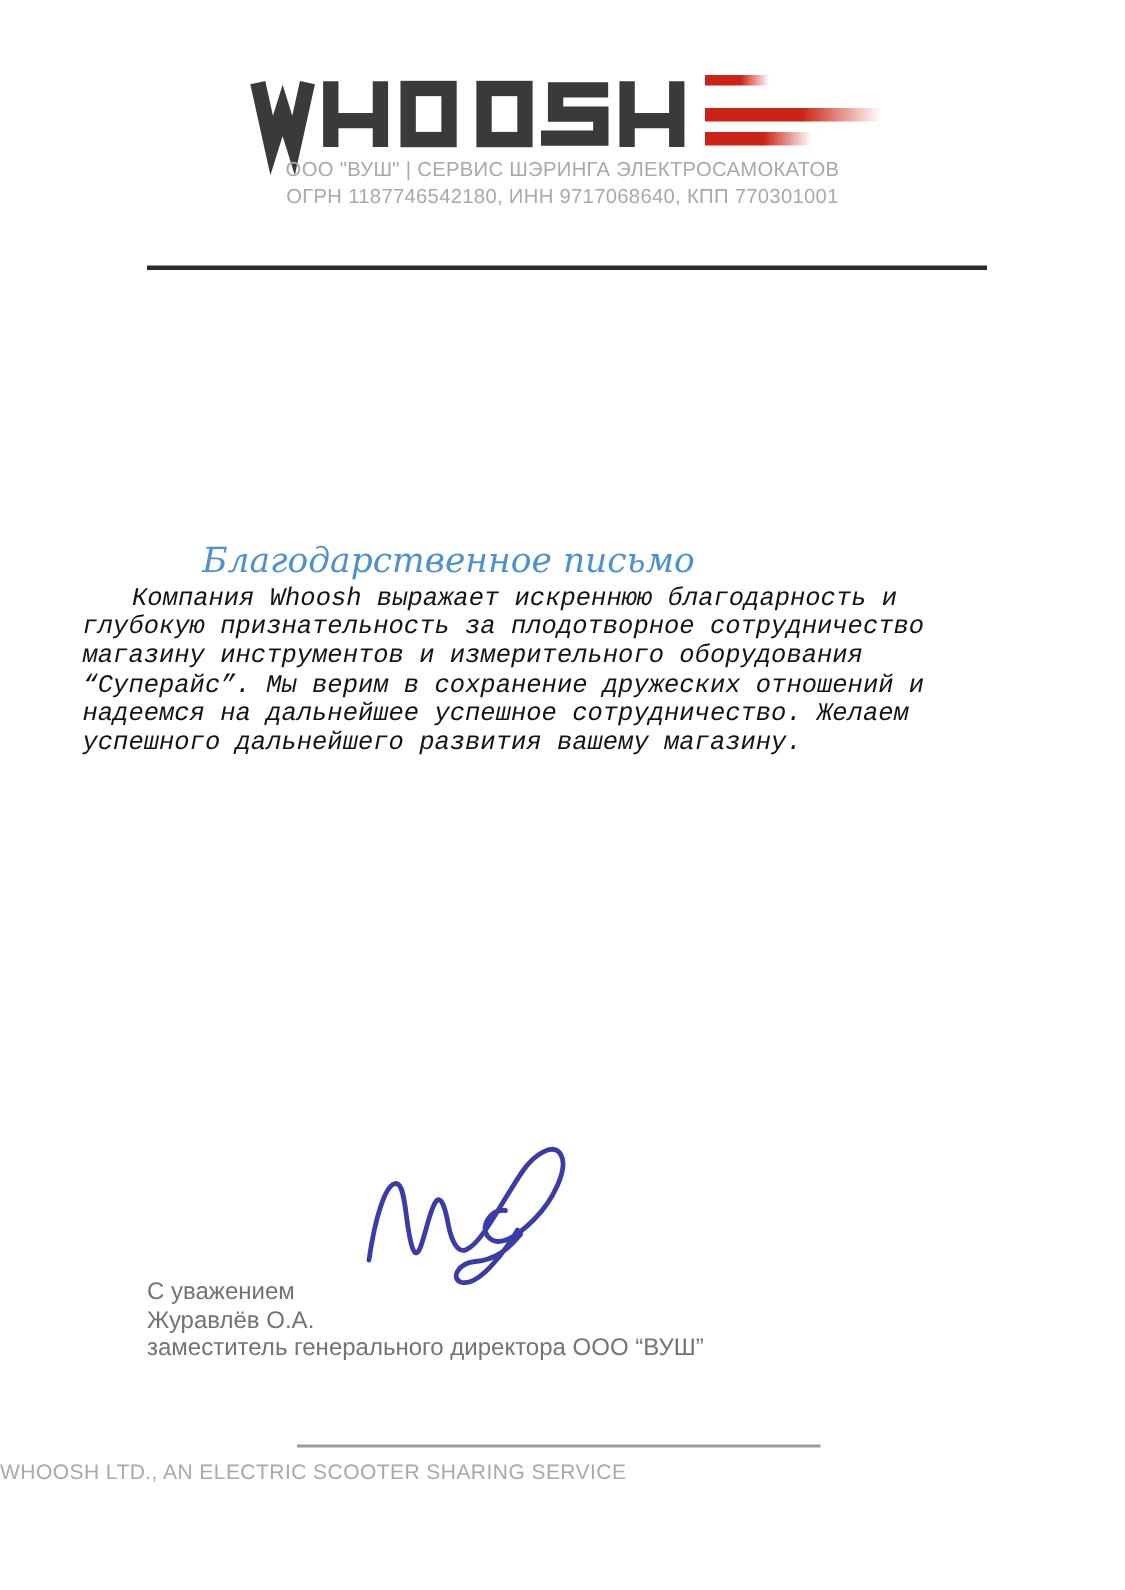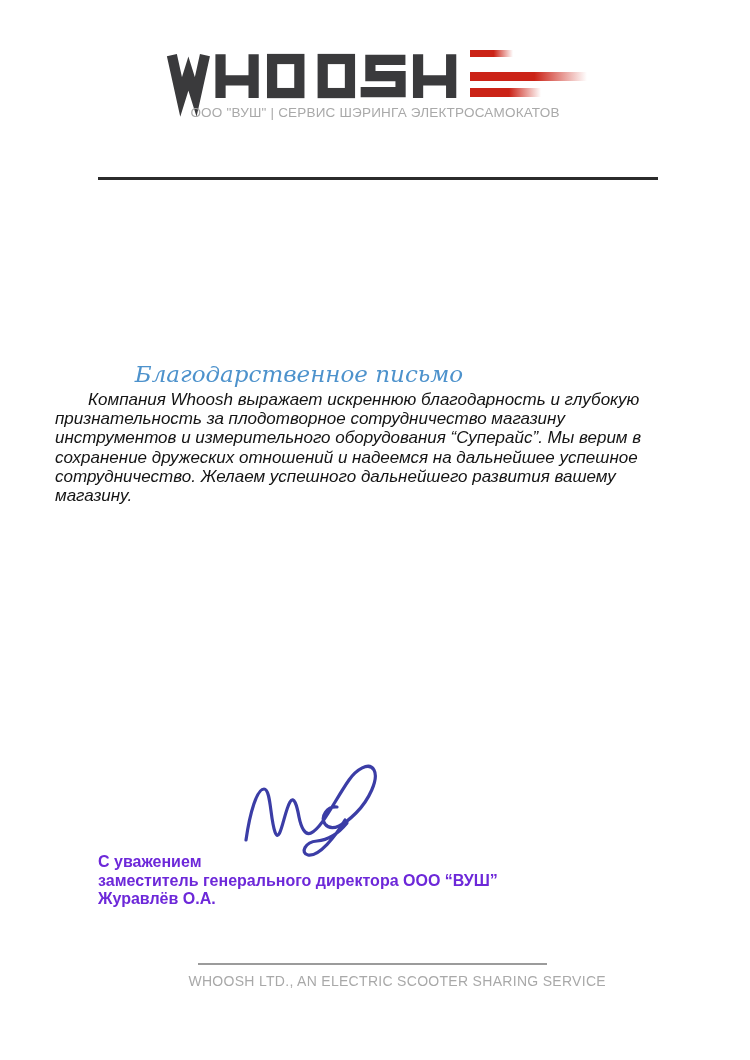--- a/index.html
+++ b/index.html
@@ -67,56 +67,55 @@
     text-align: center;
     font-family: "DejaVu Serif", serif;
     font-style: italic;
     font-size: 23px;
     line-height: 27px;
   }
   .letter-body {
     position: absolute;
     left: 55px; top: 390px;
     width: 634px;
-    font-family: Liberation Sans, sans-serif;
+    font-family: Liberation Mono, monospace;
     font-style: italic;
     font-size: 17px;
     line-height: 19.2px;
     color: #141414;
     text-indent: 33px;
   }
 
   
   .signature-svg {
     position: absolute;
     left: 235px; top: 757px;
     width: 155px; height: 100px;
     overflow: visible;
   }
   .signoff {
     position: absolute;
     left: 98px; top: 853px;
-    color: #6d28d9;
+    color: #737373;
     font-size: 16px;
     line-height: 18.6px;
-    font-weight: bold;
   }
 
   
   .footer-divider {
     position: absolute;
     left: 198px; top: 963px;
     width: 349px; height: 2px;
     background: #9b9b9b;
   }
   .footer-text {
     position: absolute;
     left: 0; top: 972px;
     width: 606px;
-    text-align: right;
+    text-align: left;
     color: #a9a9a9;
     font-size: 14px;
     line-height: 19px;
     letter-spacing: 0.3px;
   }
 </style>
 </head>
 <body>
 
 <div class="page">
@@ -133,39 +132,40 @@
   </svg>
 
   <div class="speed-lines">
     <div class="speed-line l1"></div>
     <div class="speed-line l2"></div>
     <div class="speed-line l3"></div>
   </div>
 
   <div class="org-info">
     <div>ООО "ВУШ" | СЕРВИС ШЭРИНГА ЭЛЕКТРОСАМОКАТОВ</div>
+    <div>ОГРН 1187746542180,  ИНН 9717068640, КПП 770301001</div>
   </div>
 
   <div class="header-divider"></div>
 
   <div class="letter-title" style="color:#4d92cc;">Благодарственное письмо</div>
 
   <div class="letter-body">Компания Whoosh выражает искреннюю благодарность и глубокую признательность за плодотворное сотрудничество магазину инструментов и измерительного оборудования “Суперайс”. Мы верим в сохранение дружеских отношений и надеемся на дальнейшее успешное сотрудничество. Желаем успешного дальнейшего развития вашему магазину.</div>
 
   <svg class="signature-svg" viewBox="0 0 155 100" preserveAspectRatio="xMidYMid meet">
     <g fill="none" stroke-width="3.2" stroke-linecap="round" stroke-linejoin="round" stroke="#3b3da6">
       <path d="M11,83 C15,55 22,32 29,32 C36,32 35,61 40,75 C45,89 49,55 55,45 C59,38 62,49 64,60 C66,70 70,79 76,76 C87,71 100,43 114,23 C121,13 134,4 139,13 C144,22 134,43 121,56 C110,67 97,76 90,67 C85,60 92,49 102,50"></path>
       <path d="M110,63 C100,80 84,100 73,98 C65,96 70,85 82,84 C94,83 103,77 112,66"></path>
     </g>
   </svg>
 
   <div class="signoff">
     <div>С уважением</div>
+    <div>Журавлёв О.А.</div>
     <div>заместитель генерального директора ООО “ВУШ”</div>
-    <div>Журавлёв О.А.</div>
   </div>
 
   <div class="footer-divider"></div>
   <div class="footer-text">
     <div>WHOOSH LTD., AN ELECTRIC SCOOTER SHARING SERVICE</div>
   </div>
 
 </div>
 
 </body></html>

